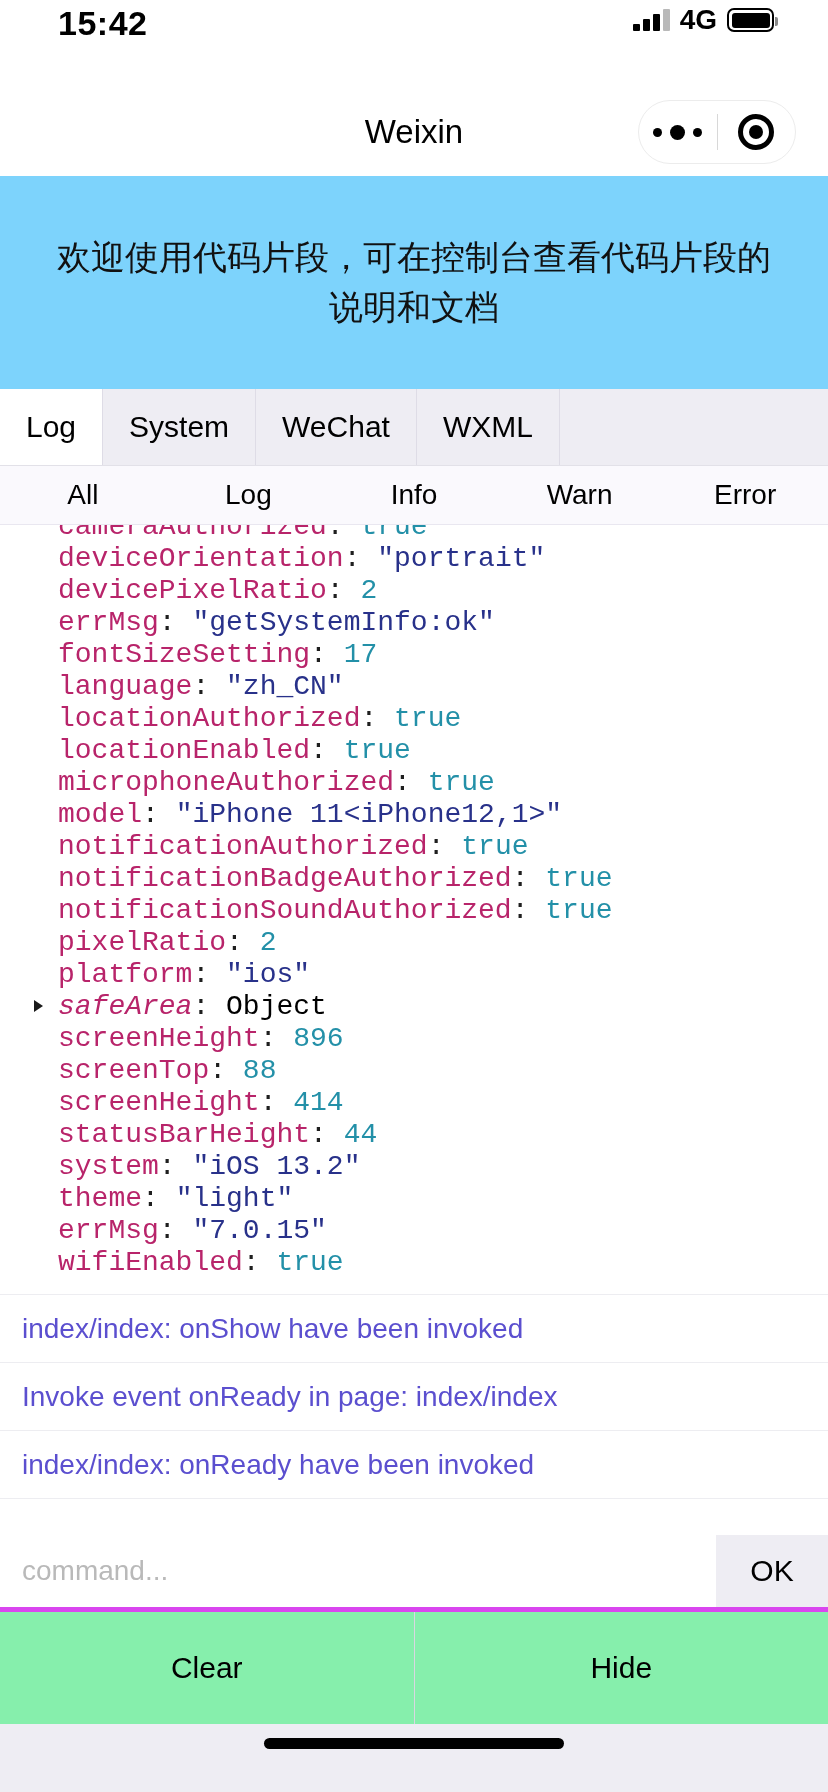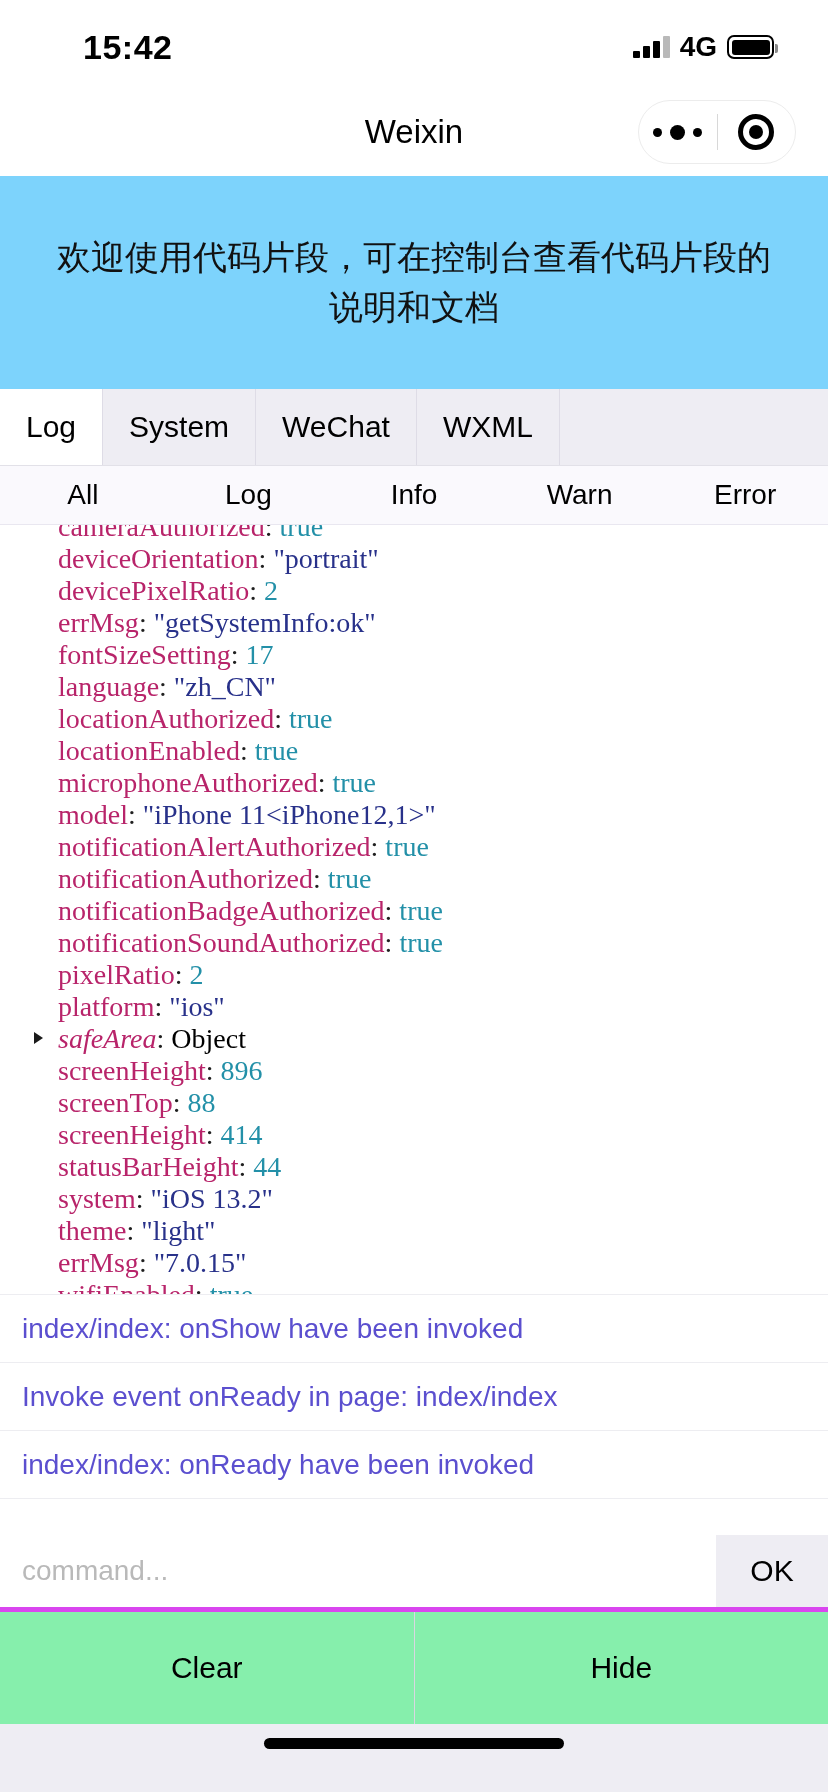--- a/index.html
+++ b/index.html
@@ -19,26 +19,25 @@
     background: #ffffff;
     display: flex;
     flex-direction: column;
   }
 
   
   .statusbar {
     height: 88px;
     flex: 0 0 88px;
     display: flex;
-    align-items: center;
+    align-items: flex-start;
     justify-content: space-between;
     padding: 0 54px 0 58px;
     box-sizing: border-box;
     background: #ffffff;
-    margin-left: 25px;
   }
   .sb-time {
     font-size: 34px;
     font-weight: bold;
     letter-spacing: 0.5px;
     color: #000;
     line-height: 1;
     padding-top: 6px;
   }
   .sb-right {
@@ -199,21 +198,21 @@
   }
   .objdump-inner {
     margin-top: -14px;
     padding-left: 58px;
   }
   .oline {
     font-size: 28px;
     line-height: 32px;
     white-space: nowrap;
     position: relative;
-    font-family: Liberation Serif, serif;
+    font-family: Liberation Mono, monospace;
   }
   .k { color: #b8246a; }
   .k.ital { font-style: italic; }
   .colon { color: #1f1f1f; }
   .str { color: #28318a; }
   .num { color: #2390a8; }
   .bool { color: #2390a8; }
   .obj { color: #000; }
   .arrow {
     position: absolute;
@@ -368,21 +367,20 @@
           <div class="oline"><span class="k">cameraAuthorized</span><span class="colon">: </span><span class="bool">true</span></div>
           <div class="oline"><span class="k">deviceOrientation</span><span class="colon">: </span><span class="str">"portrait"</span></div>
           <div class="oline"><span class="k">devicePixelRatio</span><span class="colon">: </span><span class="num">2</span></div>
           <div class="oline"><span class="k">errMsg</span><span class="colon">: </span><span class="str">"getSystemInfo:ok"</span></div>
           <div class="oline"><span class="k">fontSizeSetting</span><span class="colon">: </span><span class="num">17</span></div>
           <div class="oline"><span class="k">language</span><span class="colon">: </span><span class="str">"zh_CN"</span></div>
           <div class="oline"><span class="k">locationAuthorized</span><span class="colon">: </span><span class="bool">true</span></div>
           <div class="oline"><span class="k">locationEnabled</span><span class="colon">: </span><span class="bool">true</span></div>
           <div class="oline"><span class="k">microphoneAuthorized</span><span class="colon">: </span><span class="bool">true</span></div>
           <div class="oline"><span class="k">model</span><span class="colon">: </span><span class="str">"iPhone 11&lt;iPhone12,1&gt;"</span></div>
-          <div class="oline"><span class="k">notificationAlertAuthorized</span><span class="colon">: </span><span class="bool">true</span></div>
           <div class="oline"><span class="k">notificationAuthorized</span><span class="colon">: </span><span class="bool">true</span></div>
           <div class="oline"><span class="k">notificationBadgeAuthorized</span><span class="colon">: </span><span class="bool">true</span></div>
           <div class="oline"><span class="k">notificationSoundAuthorized</span><span class="colon">: </span><span class="bool">true</span></div>
           <div class="oline"><span class="k">pixelRatio</span><span class="colon">: </span><span class="num">2</span></div>
           <div class="oline"><span class="k">platform</span><span class="colon">: </span><span class="str">"ios"</span></div>
           <div class="oline"><span class="arrow"></span><span class="k ital">safeArea</span><span class="colon">: </span><span class="obj">Object</span></div>
           <div class="oline"><span class="k">screenHeight</span><span class="colon">: </span><span class="num">896</span></div>
           <div class="oline"><span class="k">screenTop</span><span class="colon">: </span><span class="num">88</span></div>
           <div class="oline"><span class="k">screenHeight</span><span class="colon">: </span><span class="num">414</span></div>
           <div class="oline"><span class="k">statusBarHeight</span><span class="colon">: </span><span class="num">44</span></div>

